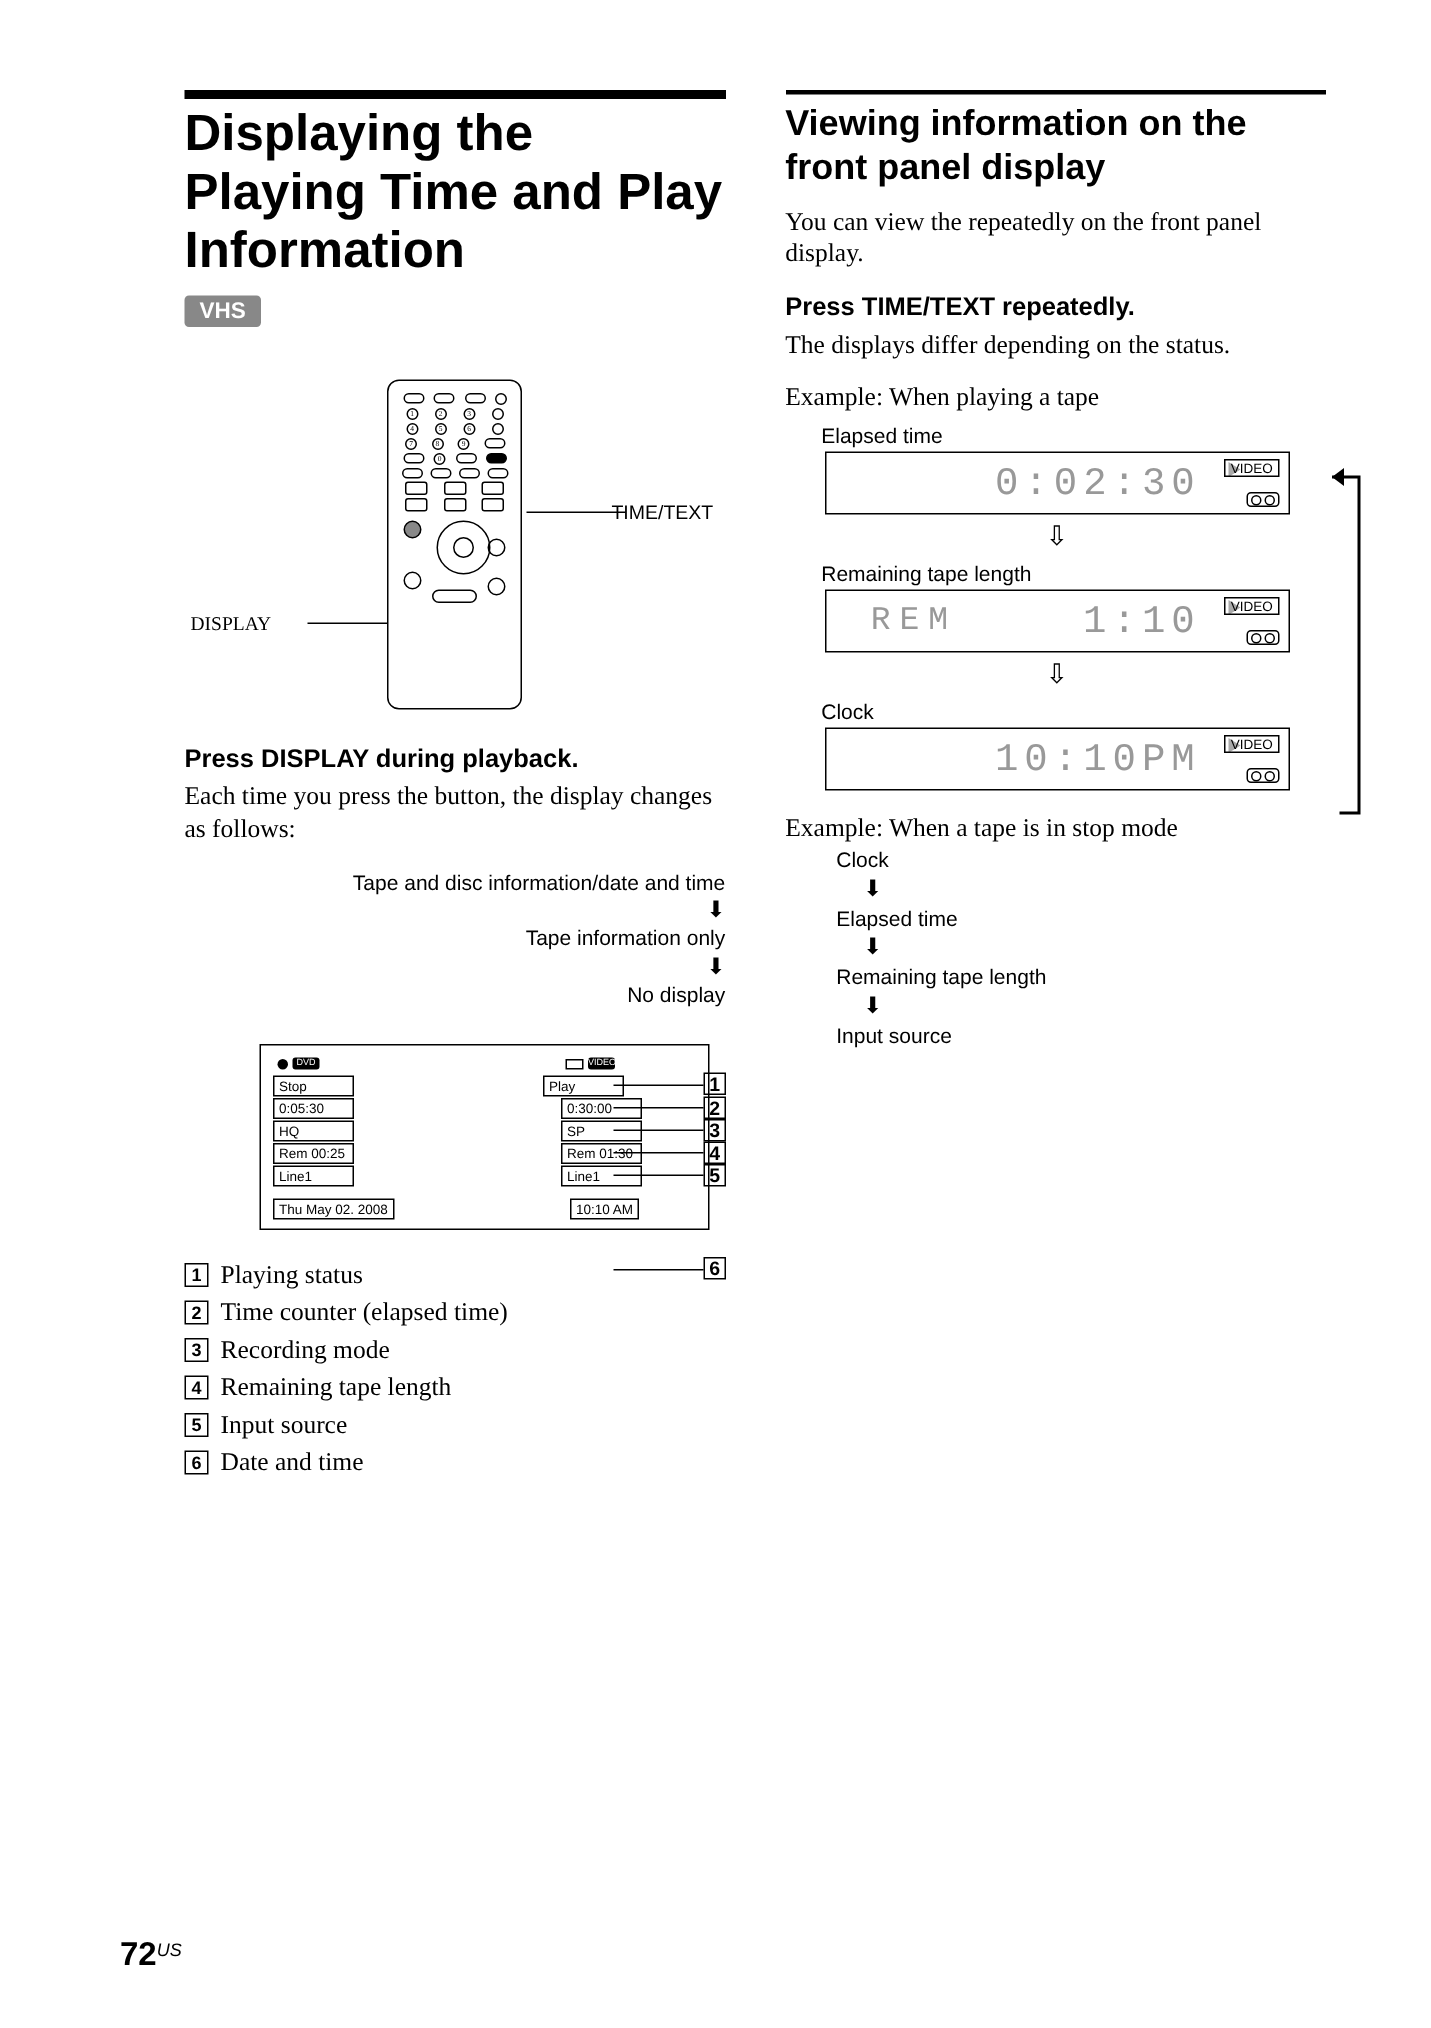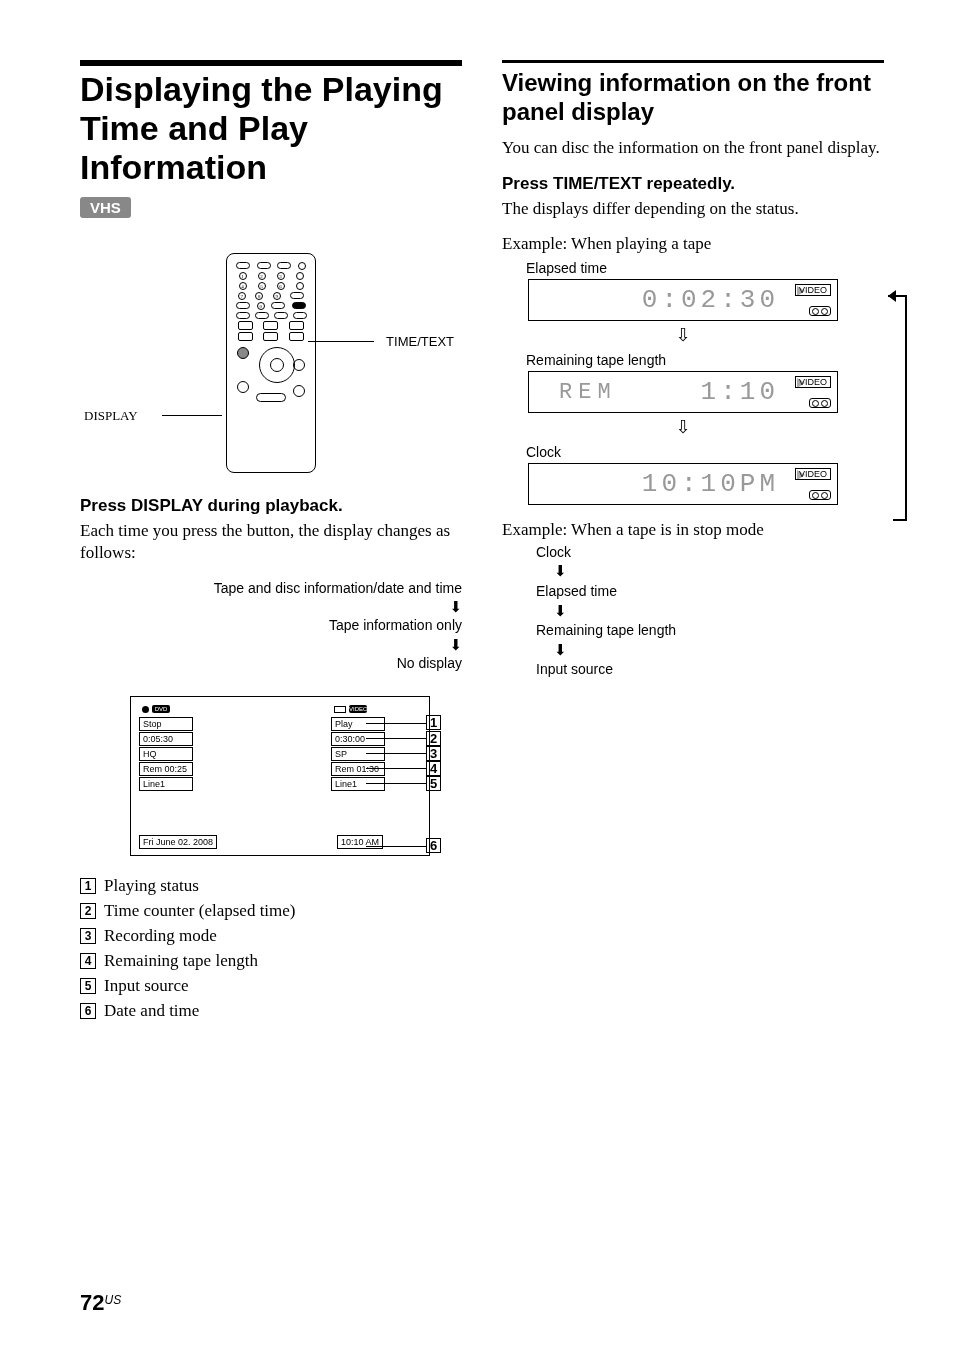--- a/index.html
+++ b/index.html
@@ -7,20 +7,21 @@
     width: 954px;
     height: 1352px;
     font-family: "Times New Roman", Times, serif;
     background: #fff;
     position: relative;
     padding: 60px 70px 40px 80px;
   }
   .columns {
     display: flex;
     gap: 40px;
+    margin-left: 43px;
   }
   .col {
     flex: 1;
     min-width: 0;
   }
   .rule {
     height: 6px;
     background: #000;
     margin-bottom: 4px;
   }
@@ -123,21 +124,21 @@
     font-size:15px;
   }
   .osd-box {
     width: 300px;
     border: 1px solid #000;
     margin: 0 auto 20px;
     font-family: Arial, sans-serif;
     font-size: 9px;
     position: relative;
     padding: 6px 8px 6px 8px;
-    height: 160px;
+    height: 124px;
   }
   .osd-box .blk {
     position: absolute;
     border: 1px solid #000;
     padding: 1px 3px;
     background:#fff;
   }
   .osd-box .hdr-left { left:8px; top:6px; width:54px; height:12px; display:flex; align-items:center; gap:3px;}
   .osd-box .hdr-right { left:200px; top:6px; width:54px; height:12px; display:flex; align-items:center; gap:3px;}
   .hdr-left .dot{width:7px;height:7px;border-radius:50%;background:#000;}
@@ -346,27 +347,27 @@
         <div class="blk hdr-right" style="border:none">
             <span class="cas"></span>
             <span class="vid">VIDEO</span>
           </div>
         <div class="blk" style="left:8px; top:20px; width:54px">Stop</div>
         <div class="blk" style="left:8px; top:35px; width:54px">0:05:30</div>
         <div class="blk" style="left:8px; top:50px; width:54px">HQ</div>
         <div class="blk" style="left:8px; top:65px; width:54px">Rem 00:25</div>
         <div class="blk" style="left:8px; top:80px; width:54px">Line1</div>
 
-        <div class="blk" style="left:200px; top:20px; width:54px">Play</div>
+        <div class="blk" style="left:188px; top:20px; width:54px">Play</div>
         <div class="blk" style="left:200px; top:35px; width:54px">0:30:00</div>
         <div class="blk" style="left:200px; top:50px; width:54px">SP</div>
         <div class="blk" style="left:200px; top:65px; width:54px">Rem 01:30</div>
         <div class="blk" style="left:200px; top:80px; width:54px">Line1</div>
 
-        <div class="blk" style="left:8px; bottom:6px;">Fri June 02. 2008</div>
+        <div class="blk" style="left:8px; bottom:6px;">Thu May 02. 2008</div>
         <div class="blk" style="right:46px; bottom:6px;">10:10 AM</div>
       </div>
 
       <div class="cl-line" style="top:27px; left:256px; width:60px"></div>
         <div class="callout" style="top:19px; left:316px">1</div>
       <div class="cl-line" style="top:42px; left:256px; width:60px"></div>
         <div class="callout" style="top:35px; left:316px">2</div>
       <div class="cl-line" style="top:57px; left:256px; width:60px"></div>
         <div class="callout" style="top:50px; left:316px">3</div>
       <div class="cl-line" style="top:72px; left:256px; width:60px"></div>
@@ -401,21 +402,21 @@
       <div class="row">
           <span class="num">6</span>
           <span>Date and time</span>
         </div>
     </div>
   </div>
 
   <div class="col right-stack">
     <div class="rule-r"></div>
     <h2 class="sec-title">Viewing information on the front panel display</h2>
-    <p class="body">You can disc the information on the front panel display.</p>
+    <p class="body">You can view the repeatedly on the front panel display.</p>
 
     <h3 class="sub" style="margin-top:16px">Press TIME/TEXT repeatedly.</h3>
     <p class="body">The displays differ depending on the status.</p>
 
     <p class="body" style="margin-bottom:2px">Example: When playing a tape</p>
 
     <div class="lcd-wrap" style="position:relative;">
       <div class="lcd-label">Elapsed time</div>
       <div class="lcd">
         <span>0:02:30</span>

